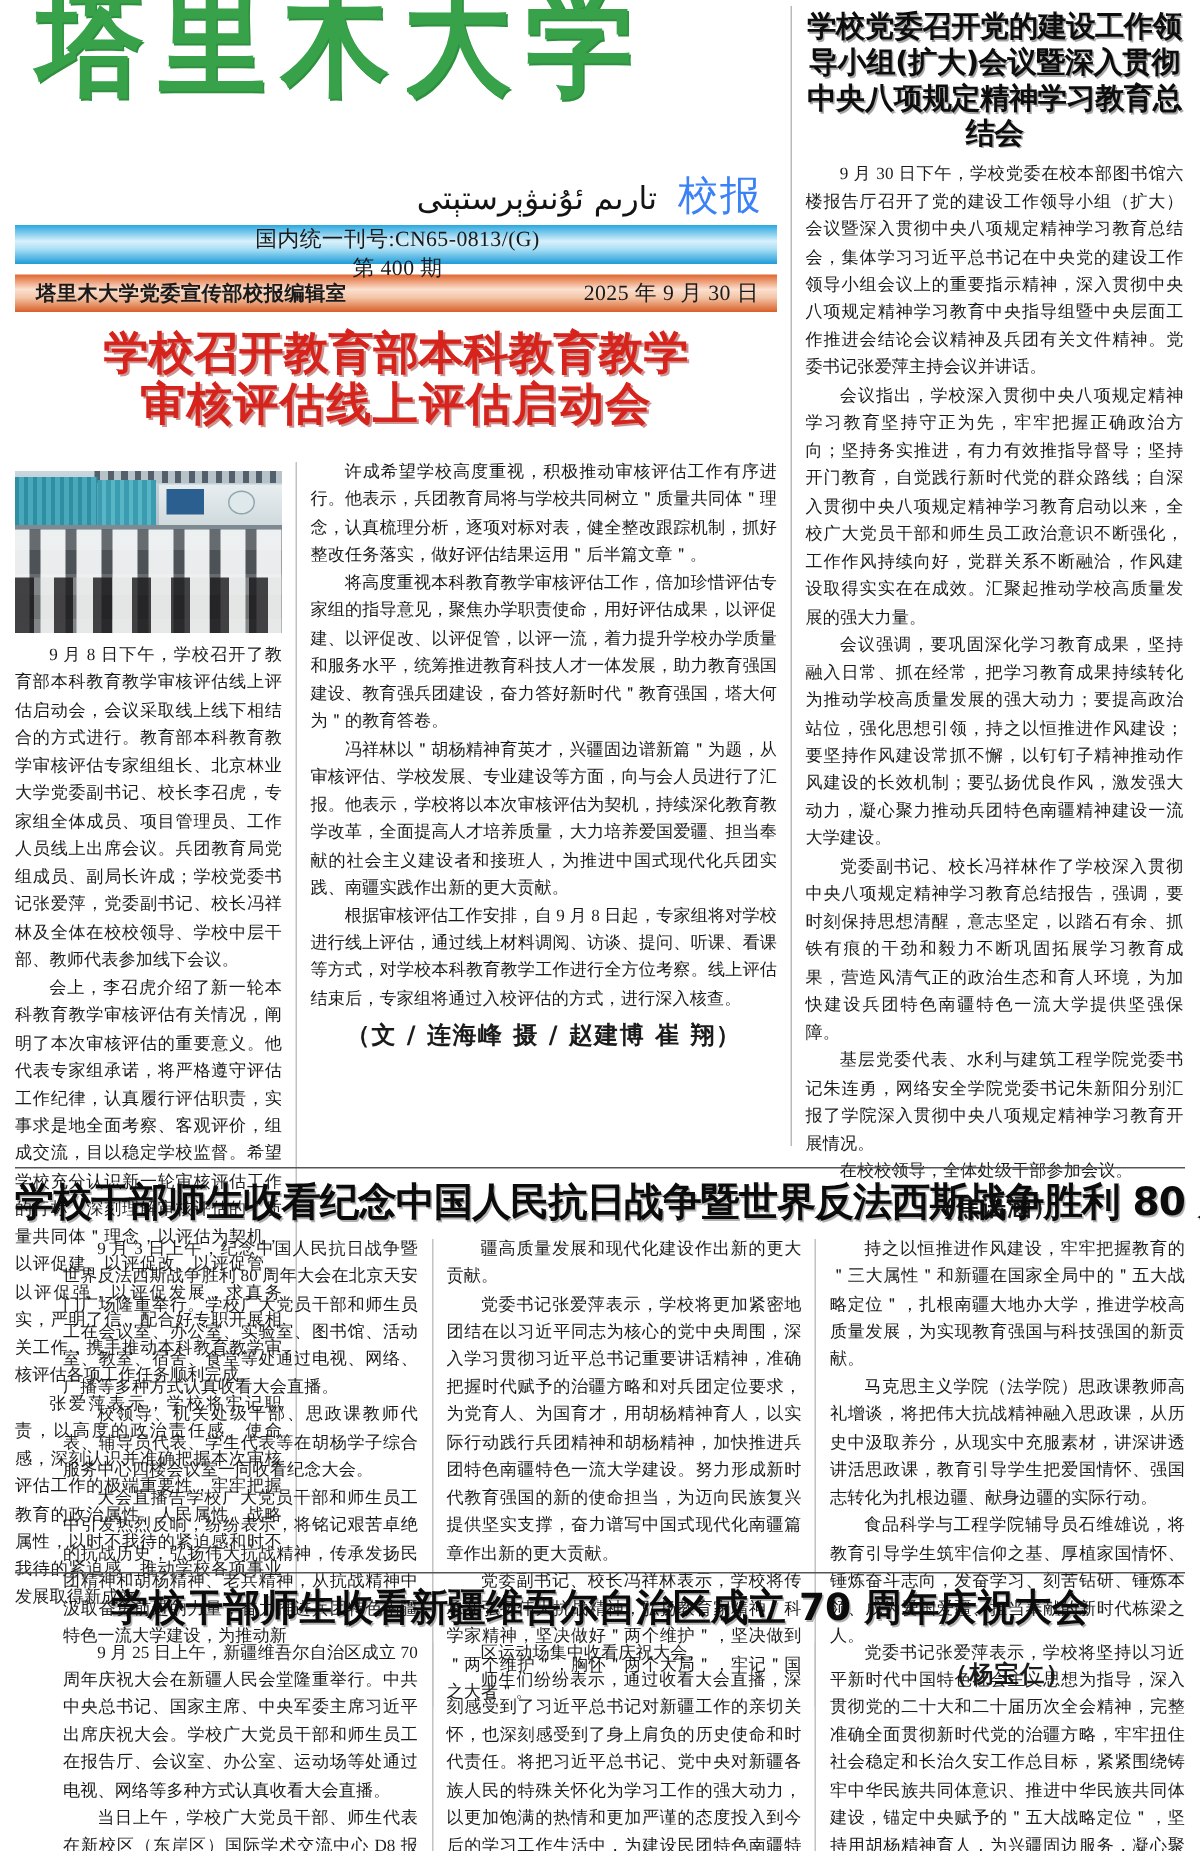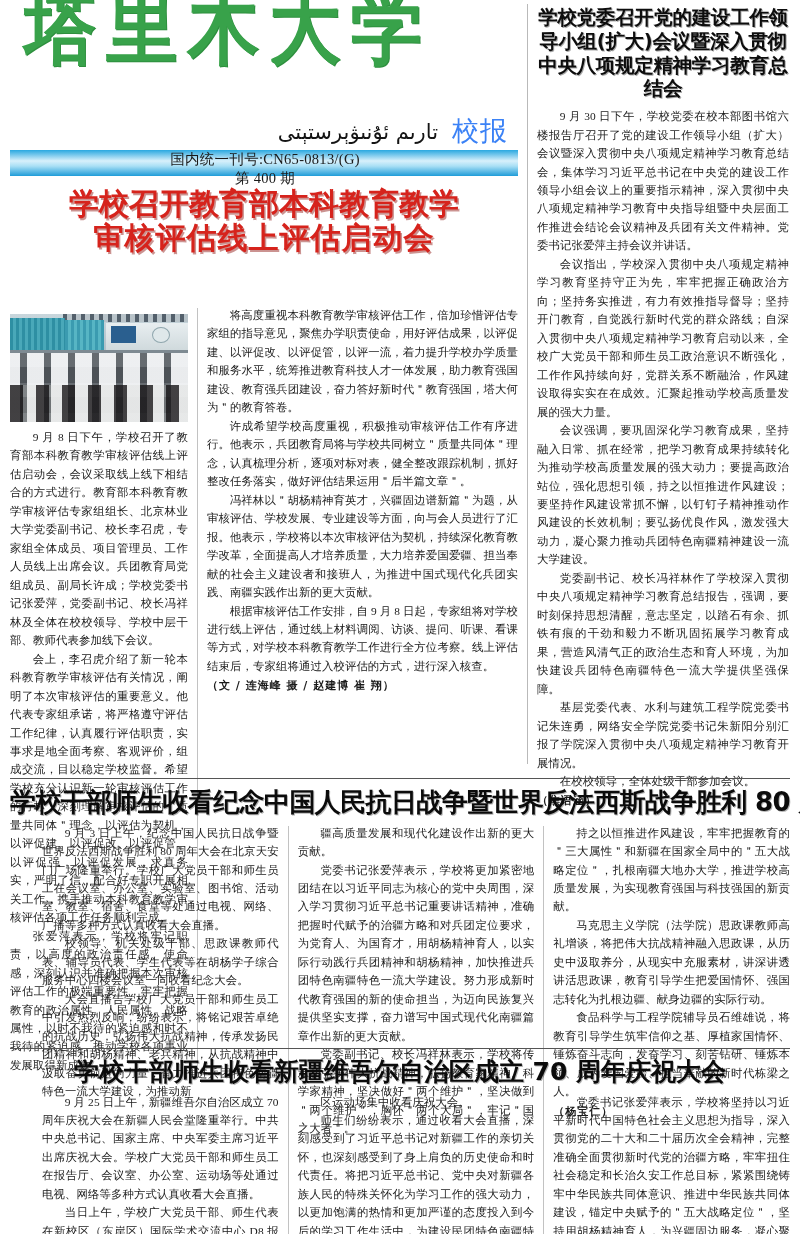--- a/index.html
+++ b/index.html
@@ -163,23 +163,23 @@
     text-align: justify;
     text-justify: inter-ideograph;
     color: #1b1b1b;
     letter-spacing: 0.1px;
   }
   .body-text p {
     margin: 0;
     text-indent: 2em;
   }
   .byline {
-    text-align: left;
+    text-align: center;
     font-family: "DejaVu Serif", serif;
-    font-size: 11px;
+    font-size: 16px;
     font-weight: 700;
     margin-top: 2px;
     letter-spacing: 1px;
   }
 
   
   .photo {
     width: 178px;
     height: 108px;
     margin: 8px 0 6px 0;
@@ -291,20 +291,24 @@
       <div class="sub-line">
         <div class="uyghur">تارىم ئۇنىۋېرستېتى</div>
         <div class="xiaobao">校报</div>
       </div>
 
       <div class="bar bar-blue">
         <span class="bar-left">国内统一刊号:CN65-0813/(G)</span>
         <span class="bar-right">第 400 期</span>
       </div>
 
+      <div class="bar bar-orange">
+        <span class="bar-left">塔里木大学党委宣传部校报编辑室</span>
+        <span class="bar-right">2025 年 9 月 30 日</span>
+      </div>
 
       <div class="headline-red">
         <div class="hl1">学校召开教育部本科教育教学</div>
         <div class="hl2">审核评估线上评估启动会</div>
       </div>
     </div>
 
     <div class="masthead-divider"></div>
 
     <div class="right-col">
@@ -338,22 +342,22 @@
         <p>9 月 8 日下午，学校召开了教育部本科教育教学审核评估线上评估启动会，会议采取线上线下相结合的方式进行。教育部本科教育教学审核评估专家组组长、北京林业大学党委副书记、校长李召虎，专家组全体成员、项目管理员、工作人员线上出席会议。兵团教育局党组成员、副局长许成；学校党委书记张爱萍，党委副书记、校长冯祥林及全体在校校领导、学校中层干部、教师代表参加线下会议。</p>
         <p>会上，李召虎介绍了新一轮本科教育教学审核评估有关情况，阐明了本次审核评估的重要意义。他代表专家组承诺，将严格遵守评估工作纪律，认真履行评估职责，实事求是地全面考察、客观评价，组成交流，目以稳定学校监督。希望学校充分认识新一轮审核评估工作的行标，深刻理解审核评估的＂质量共同体＂理念，以评估为契机，以评促建、以评促改、以评促管、以评促强，以评促发展，求真务实，严明了信，配合好专职开展相关工作，携手推动本科教育教学审核评估各项工作任务顺利完成。</p>
         <p>张爱萍表示，学校将牢记职责，以高度的政治责任感、使命感，深刻认识并准确把握本次审核评估工作的极端重要性，牢牢把握教育的政治属性、人民属性、战略属性，以时不我待的紧迫感和时不我待的紧迫感，推动学校各项事业发展取得新成效。</p>
       </div>
     </div>
 
     <div class="col-rule"></div>
 
     <div class="flow-col mid" style="flex:1 1 auto;">
       <div class="body-text">
+        <p>许成希望学校高度重视，积极推动审核评估工作有序进行。他表示，兵团教育局将与学校共同树立＂质量共同体＂理念，认真梳理分析，逐项对标对表，健全整改跟踪机制，抓好整改任务落实，做好评估结果运用＂后半篇文章＂。</p>
         <p>将高度重视本科教育教学审核评估工作，倍加珍惜评估专家组的指导意见，聚焦办学职责使命，用好评估成果，以评促建、以评促改、以评促管，以评一流，着力提升学校办学质量和服务水平，统筹推进教育科技人才一体发展，助力教育强国建设、教育强兵团建设，奋力答好新时代＂教育强国，塔大何为＂的教育答卷。</p>
-        <p>许成希望学校高度重视，积极推动审核评估工作有序进行。他表示，兵团教育局将与学校共同树立＂质量共同体＂理念，认真梳理分析，逐项对标对表，健全整改跟踪机制，抓好整改任务落实，做好评估结果运用＂后半篇文章＂。</p>
         <p>冯祥林以＂胡杨精神育英才，兴疆固边谱新篇＂为题，从审核评估、学校发展、专业建设等方面，向与会人员进行了汇报。他表示，学校将以本次审核评估为契机，持续深化教育教学改革，全面提高人才培养质量，大力培养爱国爱疆、担当奉献的社会主义建设者和接班人，为推进中国式现代化兵团实践、南疆实践作出新的更大贡献。</p>
         <p>根据审核评估工作安排，自 9 月 8 日起，专家组将对学校进行线上评估，通过线上材料调阅、访谈、提问、听课、看课等方式，对学校本科教育教学工作进行全方位考察。线上评估结束后，专家组将通过入校评估的方式，进行深入核查。</p>
         <div class="byline">（文 / 连海峰 摄 / 赵建博 崔 翔）</div>
       </div>
     </div>
   </div>
 
   <div class="mid-section" style="position:absolute; left:10px; top:770px; width:780px;">
     <hr class="hr-section">
     <div class="headline-black-wide">学校干部师生收看纪念中国人民抗日战争暨世界反法西斯战争胜利 80 周年大会</div>

